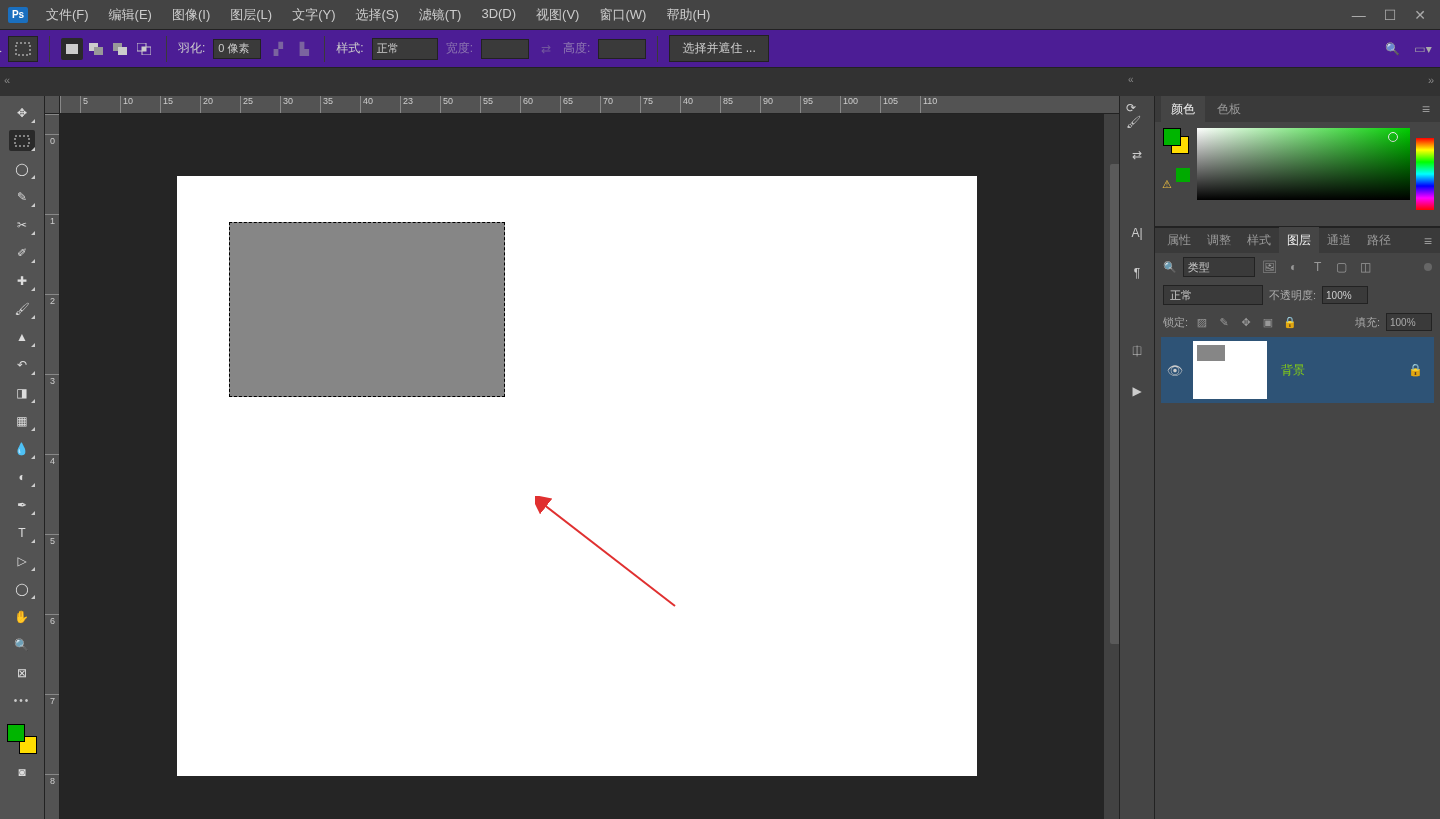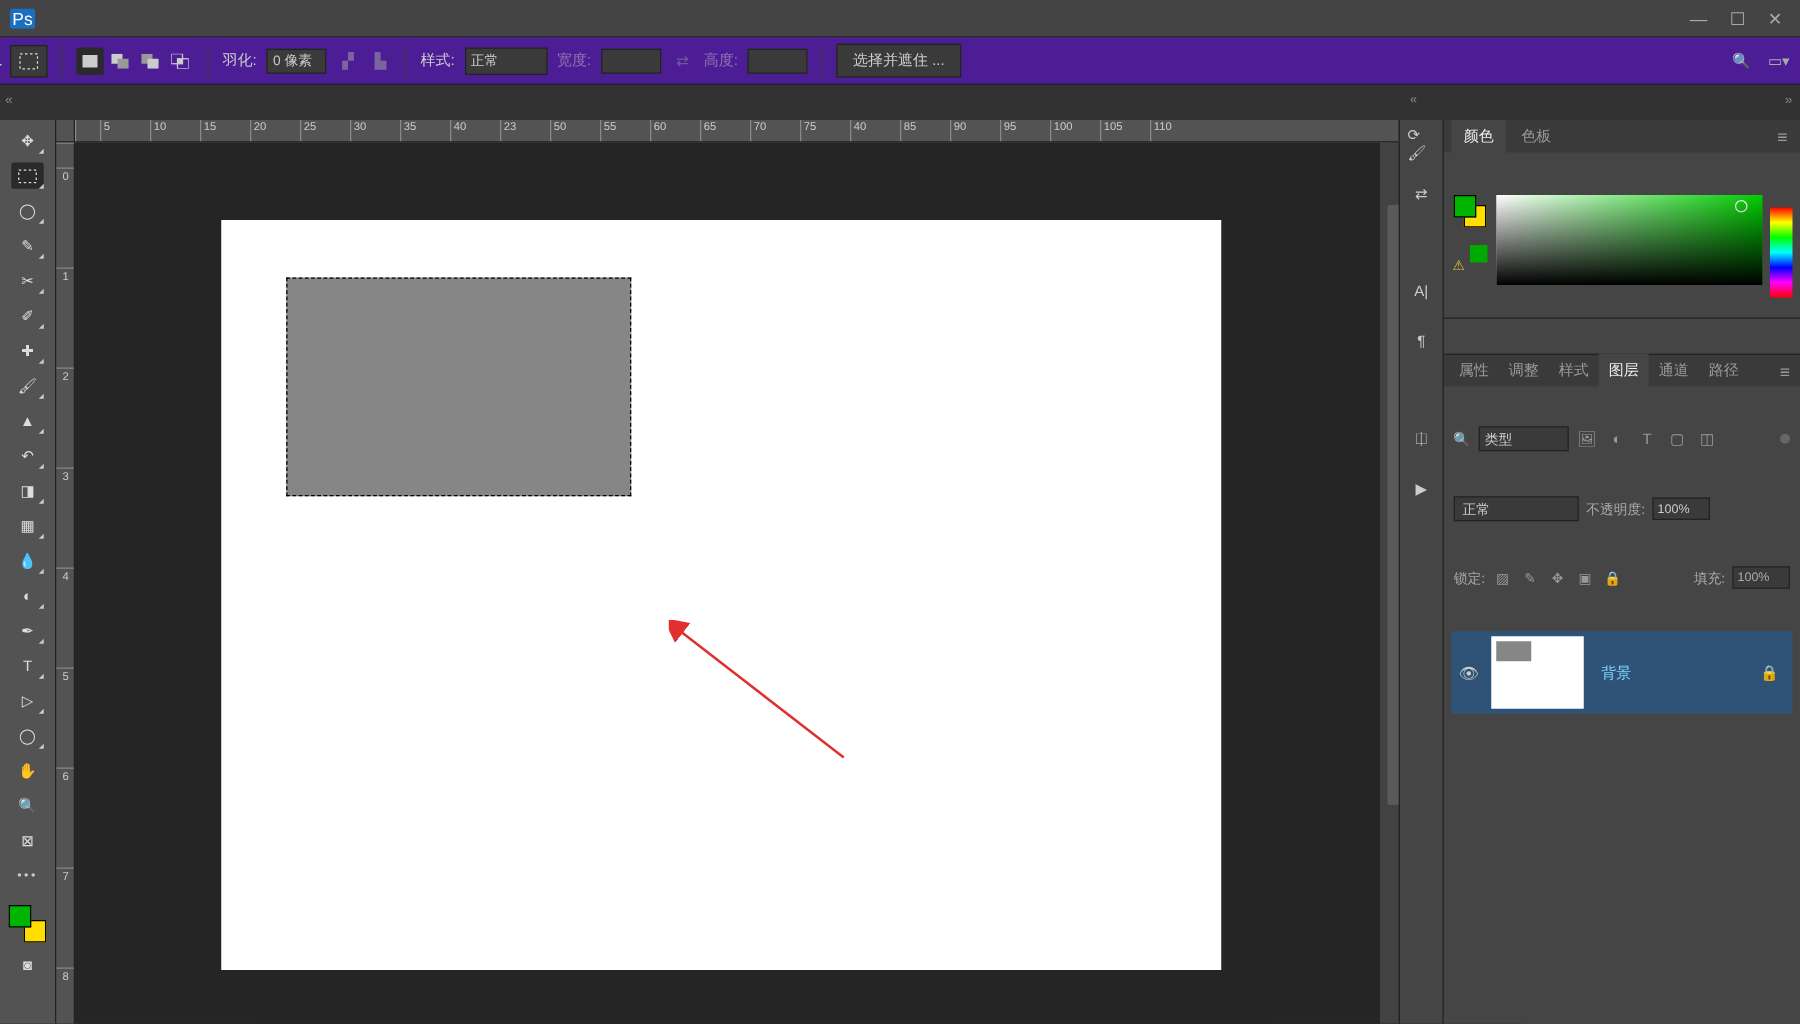--- a/index.html
+++ b/index.html
@@ -1,20 +1,20 @@
 <!DOCTYPE html>
 <html><head>
 <meta charset="utf-8">
 <style>
 * { margin: 0; padding: 0; box-sizing: border-box; font-family: "Microsoft YaHei", sans-serif; }
 body { background: #323232; width: 1440px; height: 819px; overflow: hidden; color: #ccc; font-size: 12px; user-select: none; }
 
 
 .titlebar { height: 30px; background: #444; display: flex; align-items: center; border-bottom: 1px solid #222; }
-.ps-logo { width: 20px; height: 16px; background: #1a6fbf; color: #fff; margin: 0 8px; font-size: 14px; font-weight: normal; display: flex; align-items: center; justify-content: center; border-radius: 2px; }
+.ps-logo { width: 20px; height: 16px; background: #1a6fbf; color: #fff; margin: 0 8px; font-size: 10px; font-weight: bold; display: flex; align-items: center; justify-content: center; border-radius: 2px; }
 .menu { display: flex; }
 .menu-item { padding: 6px 10px; cursor: pointer; font-size: 13px; }
 .window-controls { margin-left: auto; display: flex; gap: 18px; padding-right: 14px; }
 .window-controls span { font-size: 14px; cursor: pointer; color: #aaa; }
 
 
 .optionsbar { height: 38px; background: #4c1d95; display: flex; align-items: center; padding: 0 8px; border-bottom: 1px solid #222; gap: 8px; }
 .optionsbar .sep { width: 1px; height: 26px; background: #3a3a3a; margin: 0 3px; }
 .opt-label { font-size: 12px; color: #ccc; }
 .opt-input { width: 48px; height: 20px; background: #3a3a3a; border: 1px solid #222; color: #ccc; font-size: 11px; padding: 0 4px; }
@@ -61,21 +61,21 @@
 .canvas-scrollbar-v { position: absolute; right: 0; top: 18px; width: 15px; bottom: 0; background: #424242; }
 .canvas-scrollbar-v .thumb { position: absolute; top: 50px; width: 11px; left: 2px; height: 480px; background: #5a5a5a; border-radius: 2px; }
 
 
 .panel-strip { width: 36px; background: #454545; border-left: 1px solid #222; border-right: 1px solid #222; display: flex; flex-direction: column; align-items: center; padding-top: 8px; gap: 18px; position: relative; }
 .panel-strip .collapse { position: absolute; top: -22px; left: 8px; color: #888; font-size: 10px; }
 .strip-icon { width: 22px; height: 22px; display: flex; align-items: center; justify-content: center; color: #ccc; cursor: pointer; }
 .strip-gap { height: 20px; }
 
 
-.rpanels { width: 285px; background: #454545; display: flex; flex-direction: column; gap: 28px; }
+.rpanels { width: 285px; background: #454545; display: flex; flex-direction: column; }
 .panel-tabs { height: 26px; display: flex; align-items: center; padding: 0 6px; gap: 2px; background: #3a3a3a; }
 .ptab { padding: 5px 10px; font-size: 12px; color: #999; cursor: pointer; }
 .ptab.active { background: #454545; color: #eee; }
 .ptab-menu { margin-left: auto; color: #999; font-size: 14px; padding-right: 4px; }
 
 .color-panel { height: 105px; display: flex; padding: 6px; gap: 6px; border-bottom: 1px solid #222; }
 .color-left { width: 30px; display: flex; flex-direction: column; gap: 4px; align-items: center; }
 .cswatch-wrap { position: relative; width: 26px; height: 26px; }
 .cswatch-fg { position: absolute; left: 0; top: 0; width: 18px; height: 18px; background: #00b500; border: 1px solid #000; z-index: 2; }
 .cswatch-bg { position: absolute; right: 0; bottom: 0; width: 18px; height: 18px; background: #ffdd00; border: 1px solid #000; }
@@ -101,28 +101,41 @@
 .pct-input { width: 46px; height: 18px; background: #3a3a3a; border: 1px solid #222; font-size: 10px; padding: 0 3px; display: flex; align-items: center; }
 
 .lock-row { height: 26px; display: flex; align-items: center; padding: 0 8px; gap: 6px; font-size: 11px; color: #aaa; }
 .lock-icon { width: 16px; height: 16px; display: flex; align-items: center; justify-content: center; color: #999; font-size: 11px; }
 
 .layer-list { flex: 1; background: #454545; }
 .layer-row { height: 66px; display: flex; align-items: center; background: #2e5376; margin: 2px 6px; }
 .eye { width: 28px; text-align: center; font-size: 13px; color: #ccc; }
 .thumb { width: 74px; height: 58px; background: #fff; margin: 0 4px; position: relative; }
 .thumb .gray-mini { position: absolute; left: 4px; top: 4px; width: 28px; height: 16px; background: #868686; }
-.layer-name { flex: 1; padding-left: 10px; font-size: 12px; color: #7dd3fc; }
+.layer-name { flex: 1; padding-left: 10px; font-size: 12px; color: #84cc16; }
 .layer-lock { width: 26px; color: #ccc; font-size: 12px; }
 </style>
 </head>
 <body>
 
 <div class="titlebar">
   <div class="ps-logo">Ps</div>
+  <div class="menu">
+    <div class="menu-item">文件(F)</div>
+    <div class="menu-item">编辑(E)</div>
+    <div class="menu-item">图像(I)</div>
+    <div class="menu-item">图层(L)</div>
+    <div class="menu-item">文字(Y)</div>
+    <div class="menu-item">选择(S)</div>
+    <div class="menu-item">滤镜(T)</div>
+    <div class="menu-item">3D(D)</div>
+    <div class="menu-item">视图(V)</div>
+    <div class="menu-item">窗口(W)</div>
+    <div class="menu-item">帮助(H)</div>
+  </div>
   <div class="window-controls">
     <span>—</span>
     <span>☐</span>
     <span>✕</span>
   </div>
 </div>
 
 <div class="optionsbar">
   <div class="marquee-active">
     <svg width="16" height="14">

